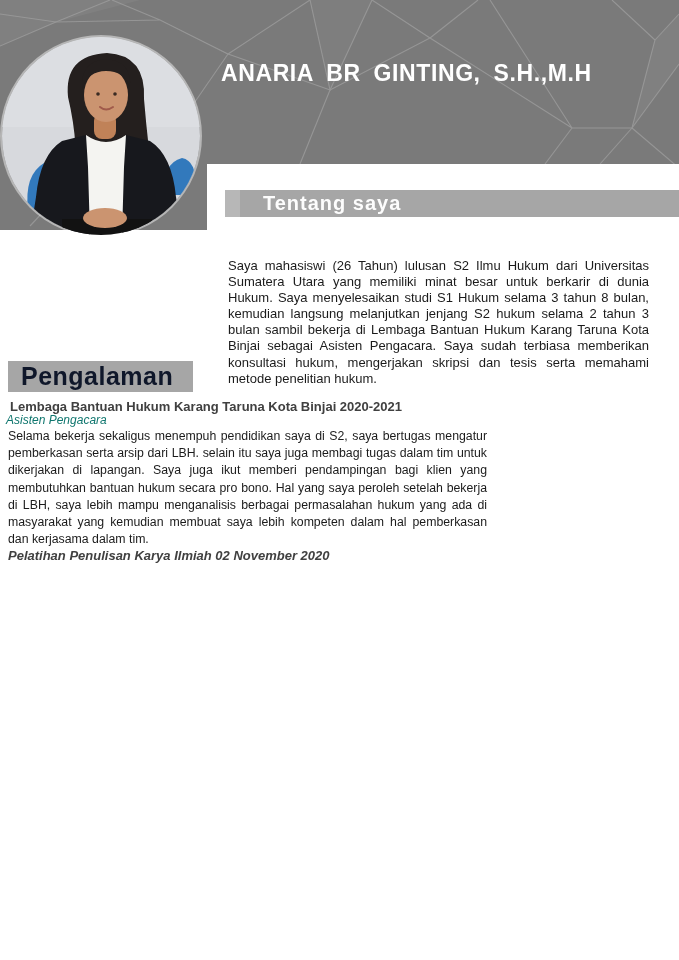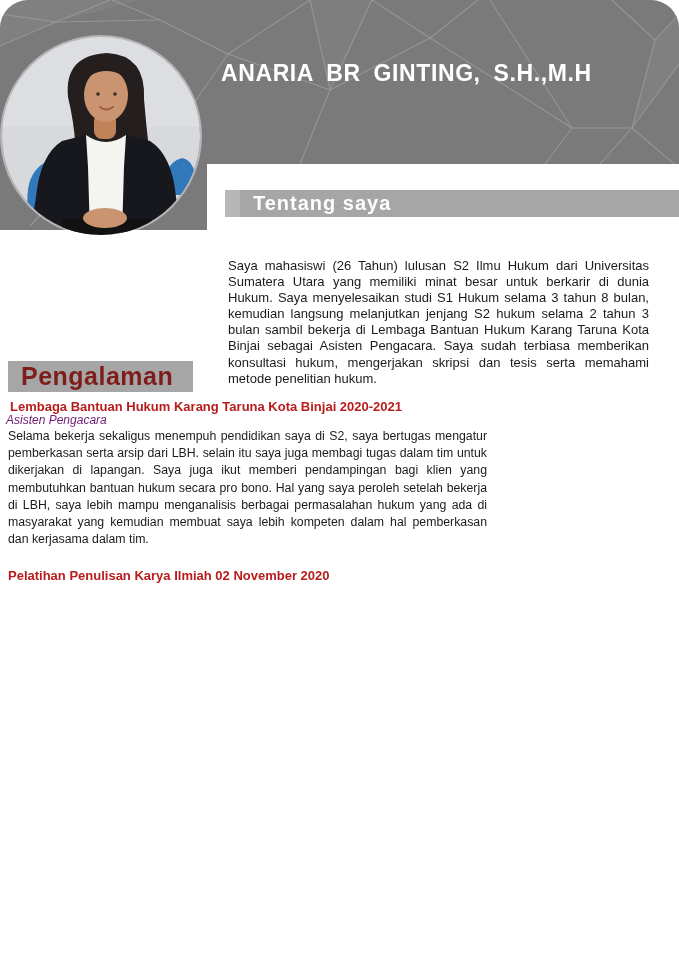--- a/index.html
+++ b/index.html
@@ -1,18 +1,18 @@
 <!DOCTYPE html>
 <html><head>
 <meta charset="utf-8">
 <style>
   html,body{margin:0;padding:0;background:#ffffff;}
   .page{
     position:relative;width:679px;height:960px;background:#ffffff;
-    overflow:hidden;font-family:"Liberation Sans",sans-serif;border-radius:28px;
+    overflow:hidden;font-family:"Liberation Sans",sans-serif;
   }
   
   .header-band{position:absolute;left:0;top:0;width:679px;height:164px;background:#7a7a7a;}
   .header-ext{position:absolute;left:0;top:164px;width:207px;height:66px;background:#7a7a7a;}
   .mesh{position:absolute;left:0;top:0;width:679px;height:230px;pointer-events:none;}
   .name{
     position:absolute;left:221px;top:60px;width:440px;
     color:#ffffff;font-size:23px;font-weight:bold;letter-spacing:.6px;word-spacing:6px;
     font-family:"Liberation Sans",sans-serif;
   }
@@ -21,43 +21,43 @@
     position:absolute;left:2px;top:37px;width:198px;height:198px;border-radius:50%;
     overflow:hidden;box-shadow:0 0 0 2px rgba(255,255,255,.45);
   }
   .photo svg{display:block;width:100%;height:100%;}
   
   .about-bar{
     position:absolute;left:225px;top:190px;width:454px;height:27px;background:#a6a6a6;
   }
   .about-bar .accent{position:absolute;left:0;top:0;width:15px;height:27px;background:#b7b7b7;}
   .about-bar .bar-label{
-    display:block;padding-left:28px;line-height:27px;color:#fdfdfd;
+    display:block;padding-left:38px;line-height:27px;color:#fdfdfd;
     font-size:20px;font-weight:bold;letter-spacing:1px;
   }
   .exp-bar{
     position:absolute;left:8px;top:361px;width:185px;height:31px;background:#a6a6a6;
   }
   .exp-bar .bar-label{
-    display:block;padding-left:13px;line-height:30px;color:#7f1d1d;
+    display:block;padding-left:13px;line-height:30px;color:#0f172a;
     font-size:25px;font-weight:bold;letter-spacing:.5px;
   }
   
   .about-body{
     position:absolute;left:228px;top:234px;width:421px;
     font-size:13px;line-height:16.1px;text-align:justify;color:#1b1b1b;margin-top:24px;
   }
-  .entry-title{position:absolute;font-size:13px;font-weight:bold;color:#b91c1c;white-space:nowrap;}
+  .entry-title{position:absolute;font-size:13px;font-weight:bold;color:#404040;white-space:nowrap;}
   .entry1-title{left:10px;top:399px;}
-  .entry1-sub{position:absolute;left:6px;top:413px;font-size:12px;font-style:italic;color:#701a75;}
+  .entry1-sub{position:absolute;left:6px;top:413px;font-size:12px;font-style:italic;color:#0f766e;}
   .entry1-body{
     position:absolute;left:8px;top:428px;width:479px;
     font-size:12.3px;line-height:17.2px;text-align:justify;color:#1b1b1b;
   }
-  .entry2-title{left:8px;top:568px;}
+  .entry2-title{left:8px;top:548px;font-style:italic;}
   .entry2-body{
     position:absolute;left:8px;top:558px;width:480px;
     font-size:12.3px;line-height:17.5px;text-align:justify;color:#1b1b1b;
   }
 </style>
 </head>
 <body>
 
 <div class="page">
 

